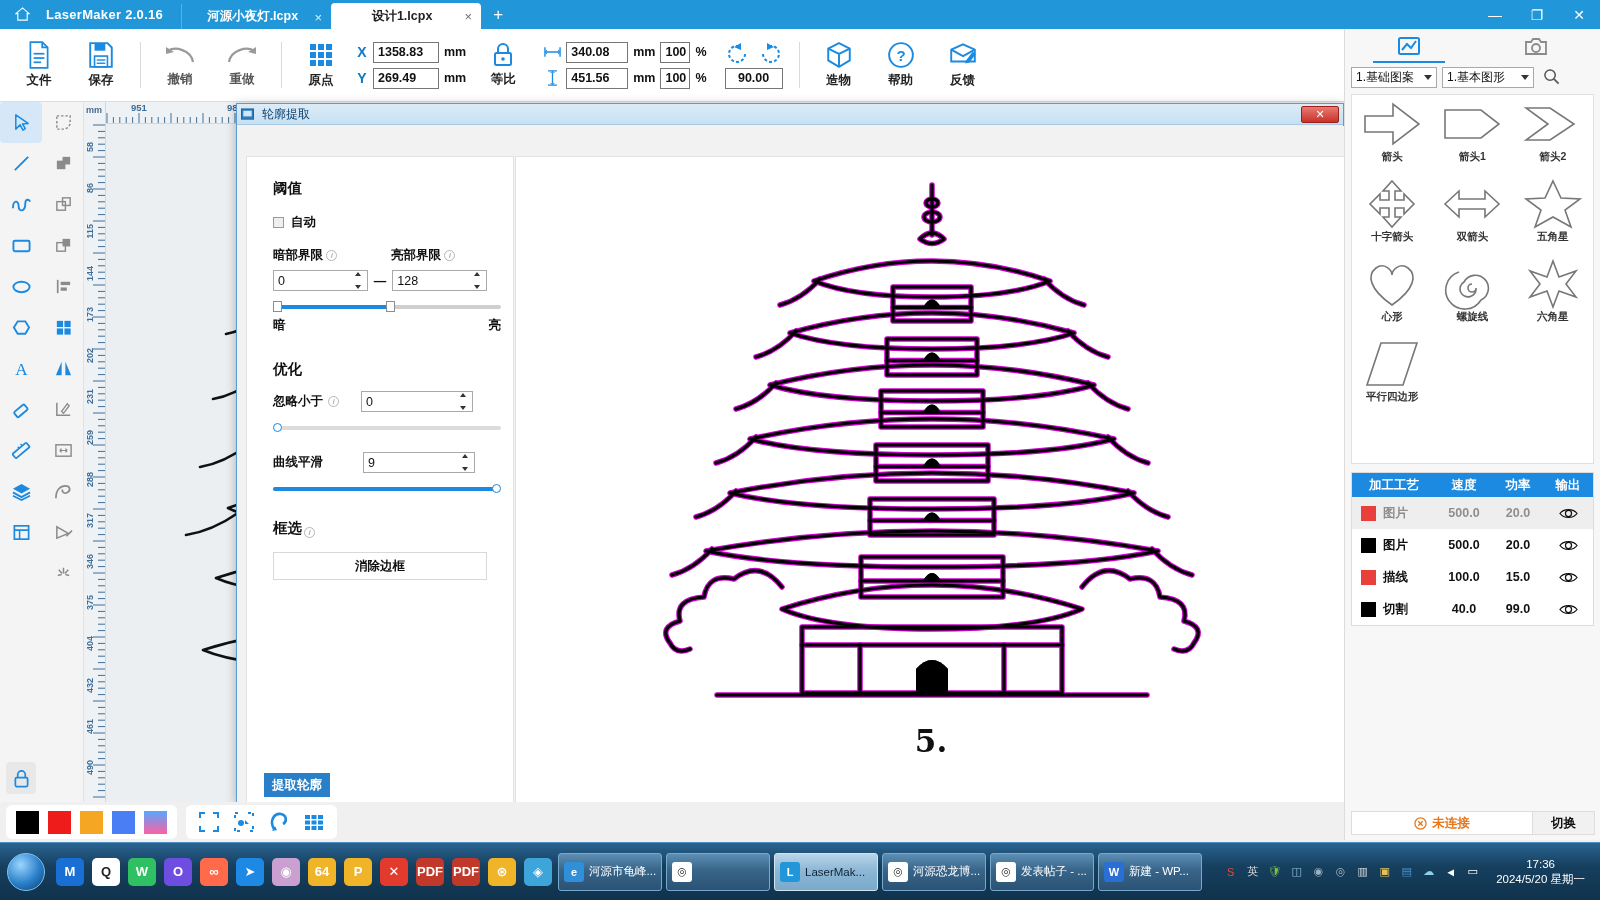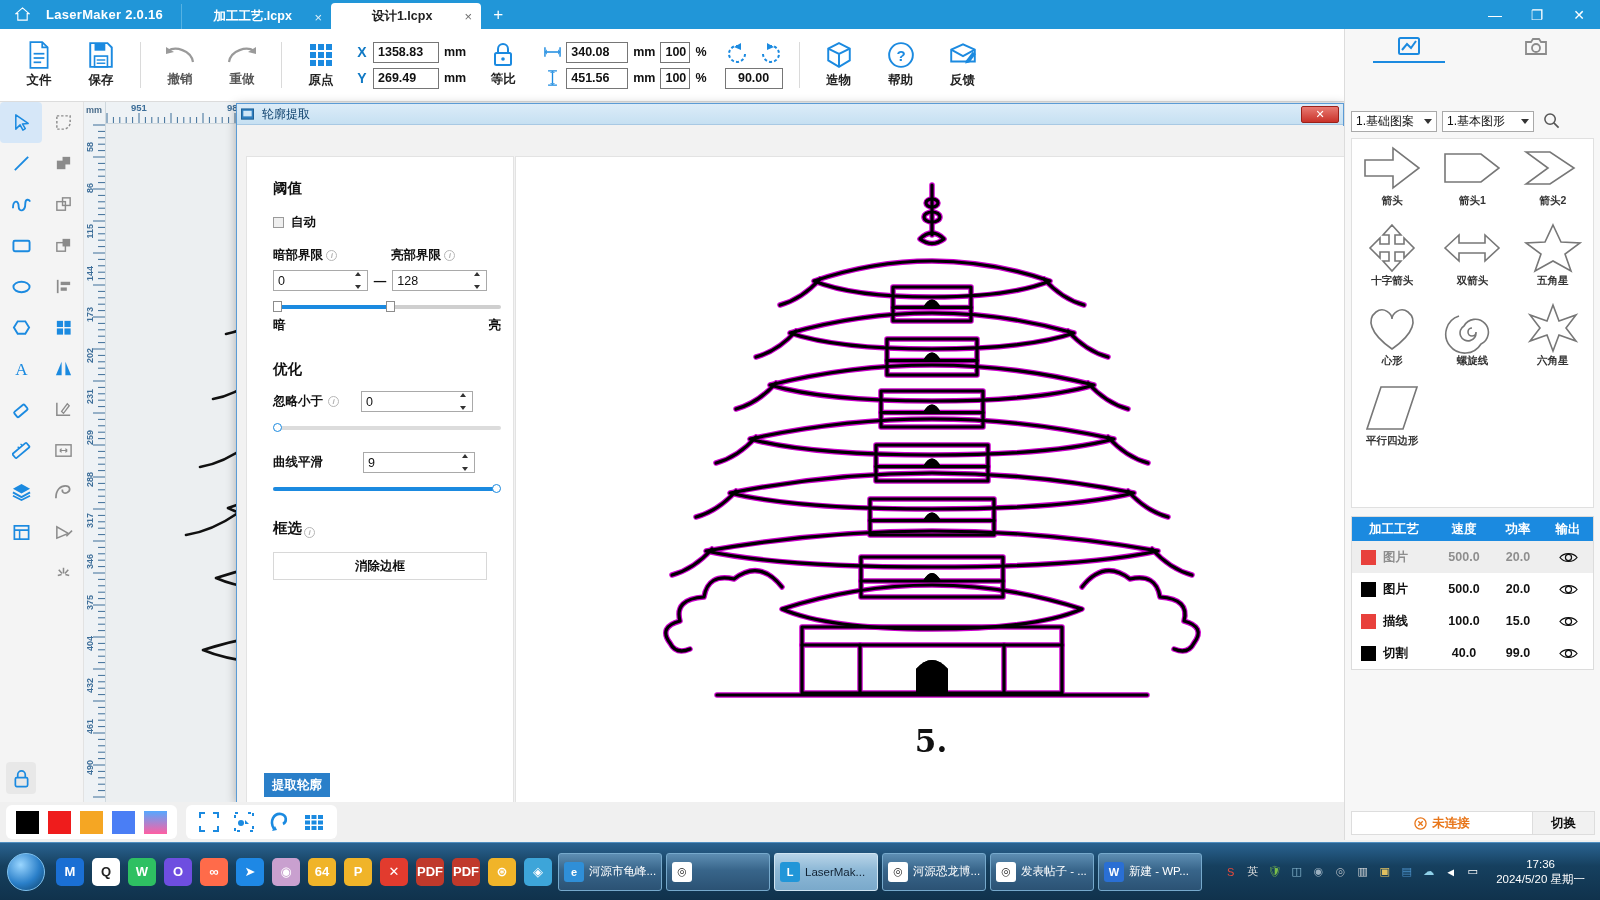--- a/index.html
+++ b/index.html
@@ -115,21 +115,21 @@
                 height:24px; padding:0 8px; display:flex; align-items:center; font-size:12.5px; font-weight:bold;}
   #previewWrap { position:absolute; left:278px; top:30px; width:832px; height:660px; background:#fff;
                  border:1px solid #e3e3e3; overflow:hidden;}
 
   
   #rightpanel { position:absolute; left:1344px; top:29px; width:256px; height:811px; background:#f7f7f7;
                 border-left:1px solid #dcdcdc;}
   #rtabs { display:flex; height:34px; align-items:center; }
   .rtab { flex:1; display:flex; align-items:center; justify-content:center; height:34px; position:relative;}
   .rtab .ul { position:absolute; bottom:0; left:28px; right:28px; height:2px; background:#1b8ae0;}
-  #rfilters { display:flex; align-items:center; gap:5px; padding:4px 6px 6px 6px;margin-top:44px;}
+  #rfilters { display:flex; align-items:center; gap:5px; padding:4px 6px 6px 6px;}
   .sel-box { border:1px solid #a9a9a9; background:#fff; height:21px; min-width:84px; display:flex;
              align-items:center; padding:0 4px; font-size:12px; color:#111; position:relative;}
   .sel-box .cv { position:absolute; right:4px; width:0;height:0;
                  border-left:4px solid transparent;border-right:4px solid transparent;border-top:5px solid #333;}
   #shapegrid { height:370px; background:#fff; border:1px solid #e0e0e0; margin:0 6px; overflow:hidden;
                display:grid; grid-template-columns:repeat(3,1fr); grid-auto-rows:80px; padding-top:3px;}
   .shapecell { display:flex; flex-direction:column; align-items:center; justify-content:flex-start; gap:0;}
   .shapecell .nm { font-size:10.5px; color:#333; font-weight:bold;}
   #layerTable { margin:8px 6px 0 6px; border:1px solid #dcdcdc; background:#fff;}
   #layerHead { display:flex; height:24px; background:#1b8ae0; color:#fff; font-size:12.5px; font-weight:bold;
@@ -183,21 +183,21 @@
 <body>
 
 <div id="titlebar">
   <div class="home-ic">
     <svg width="15" height="15" viewBox="0 0 16 16">
         <path d="M8 1 L15 7 H13 V14 H3 V7 H1 Z" fill="none" stroke="#fff" stroke-width="1.2"></path>
       </svg>
   </div>
   <div class="app-title">LaserMaker 2.0.16</div>
   <div class="tab">
-    <span>加工工艺.lcpx</span>
+    <span>河源小夜灯.lcpx</span>
     <span class="x">×</span>
   </div>
   <div class="tab active">
     <span>设计1.lcpx</span>
     <span class="x">×</span>
   </div>
   <div class="newtab">+</div>
   <div class="wctrl">
     <div>—</div>
     <div>❐</div>

